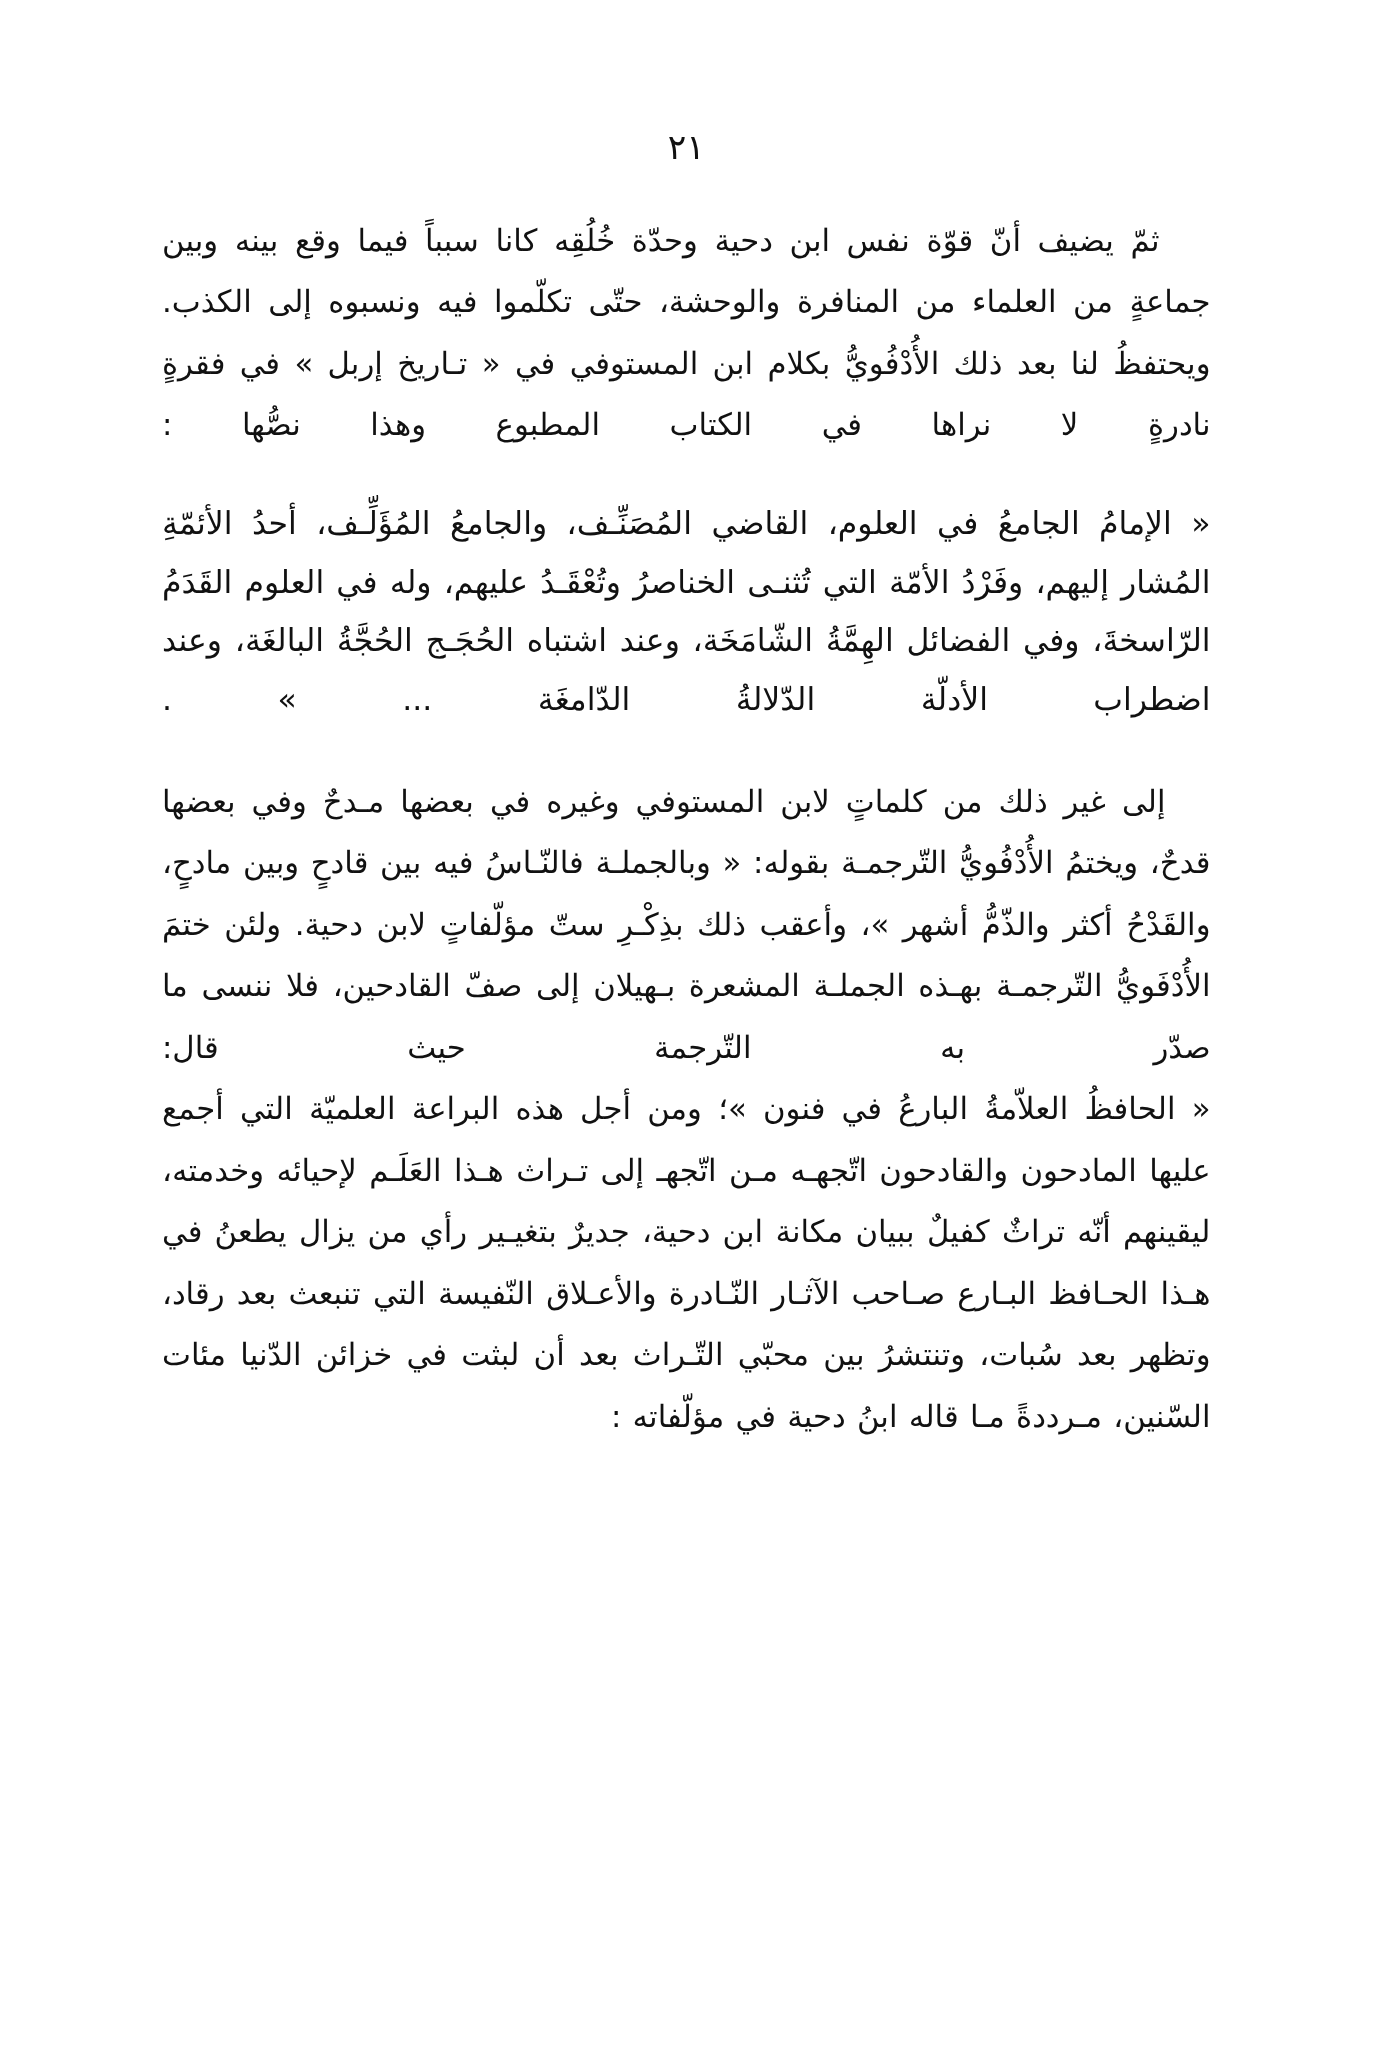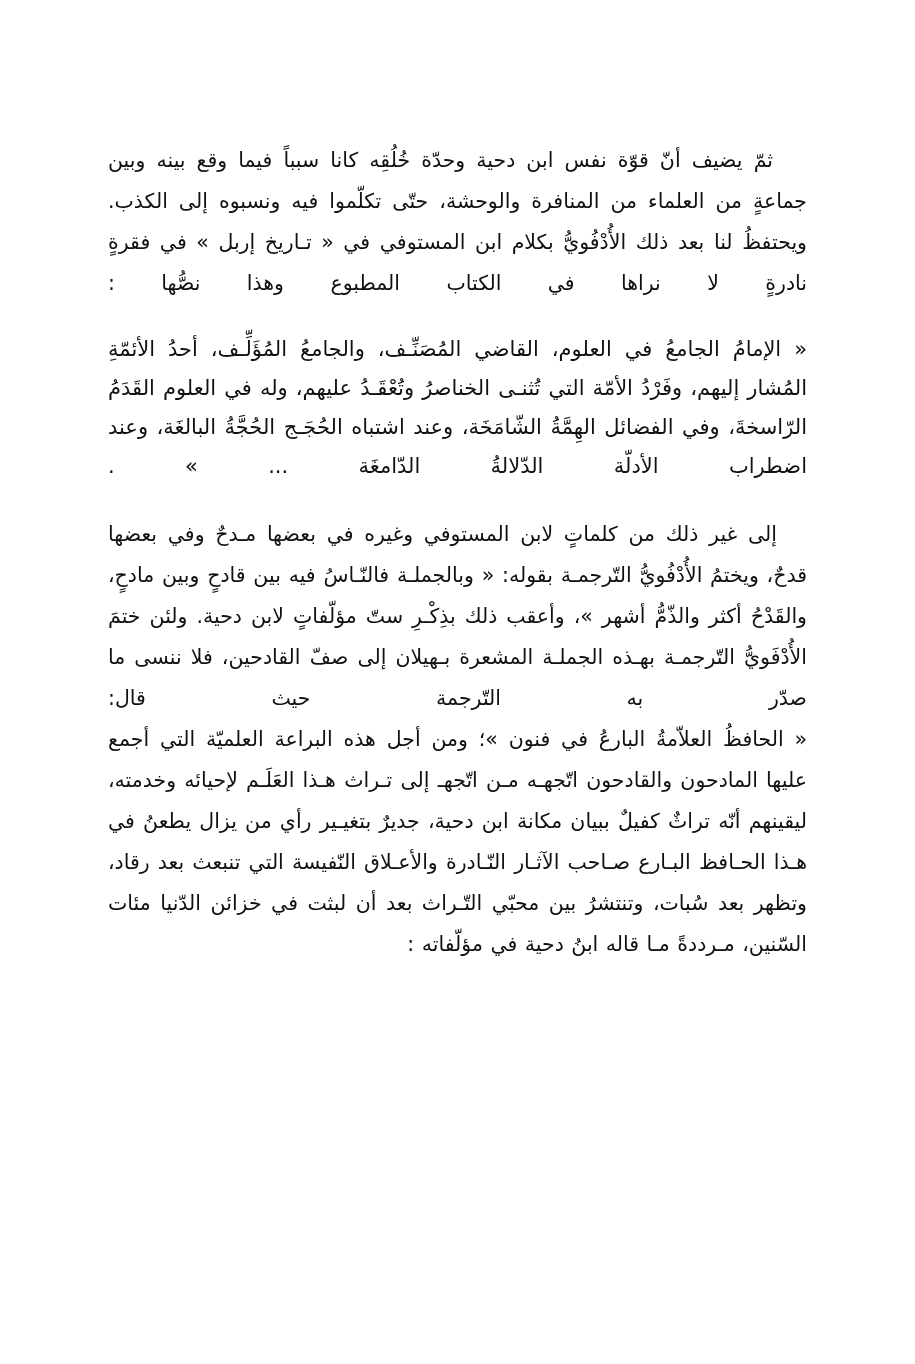--- a/index.html
+++ b/index.html
@@ -70,20 +70,21 @@
     margin-top: 0;
     text-indent: 0;
     text-align-last: right;
   }
 </style>
 </head>
 <body>
 
 <div class="page">
 
+  <div class="page-number">٢١</div>
 
   <div class="content">
 
     <p class="para first">ثمّ يضيف أنّ قوّة نفس ابن دحية وحدّة خُلُقِه كانا سبباً فيما وقع بينه وبين جماعةٍ من العلماء من المنافرة والوحشة، حتّى تكلّموا فيه ونسبوه إلى الكذب. ويحتفظُ لنا بعد ذلك الأُدْفُويُّ بكلام ابن المستوفي في « تـاريخ إربل » في فقرةٍ نادرةٍ لا نراها في الكتاب المطبوع وهذا نصُّها :</p>
 
     <p class="quote">« الإمامُ الجامعُ في العلوم، القاضي المُصَنِّـف، والجامعُ المُؤَلِّـف، أحدُ الأئمّةِ المُشار إليهم، وفَرْدُ الأمّة التي تُثنـى الخناصرُ وتُعْقَـدُ عليهم، وله في العلوم القَدَمُ الرّاسخةَ، وفي الفضائل الهِمَّةُ الشّامَخَة، وعند اشتباه الحُجَـج الحُجَّةُ البالغَة، وعند اضطراب الأدلّة الدّلالةُ الدّامغَة ... » .</p>
 
     <p class="para body2">إلى غير ذلك من كلماتٍ لابن المستوفي وغيره في بعضها مـدحٌ وفي بعضها قدحٌ، ويختمُ الأُدْفُويُّ التّرجمـة بقوله: « وبالجملـة فالنّـاسُ فيه بين قادحٍ وبين مادحٍ، والقَدْحُ أكثر والذّمُّ أشهر »، وأعقب ذلك بذِكْـرِ ستّ مؤلّفاتٍ لابن دحية. ولئن ختمَ الأُدْفَويُّ التّرجمـة بهـذه الجملـة المشعرة بـهيلان إلى صفّ القادحين، فلا ننسى ما صدّر به التّرجمة حيث قال:</p>
 
     <p class="para tail">« الحافظُ العلاّمةُ البارعُ في فنون »؛ ومن أجل هذه البراعة العلميّة التي أجمع عليها المادحون والقادحون اتّجهـه مـن اتّجهـ إلى تـراث هـذا العَلَـم لإحيائه وخدمته، ليقينهم أنّه تراثٌ كفيلٌ ببيان مكانة ابن دحية، جديرٌ بتغيـير رأي من يزال يطعنُ في هـذا الحـافظ البـارع صـاحب الآثـار النّـادرة والأعـلاق النّفيسة التي تنبعث بعد رقاد، وتظهر بعد سُبات، وتنتشرُ بين محبّي التّـراث بعد أن لبثت في خزائن الدّنيا مئات السّنين، مـرددةً مـا قاله ابنُ دحية في مؤلّفاته :</p>

